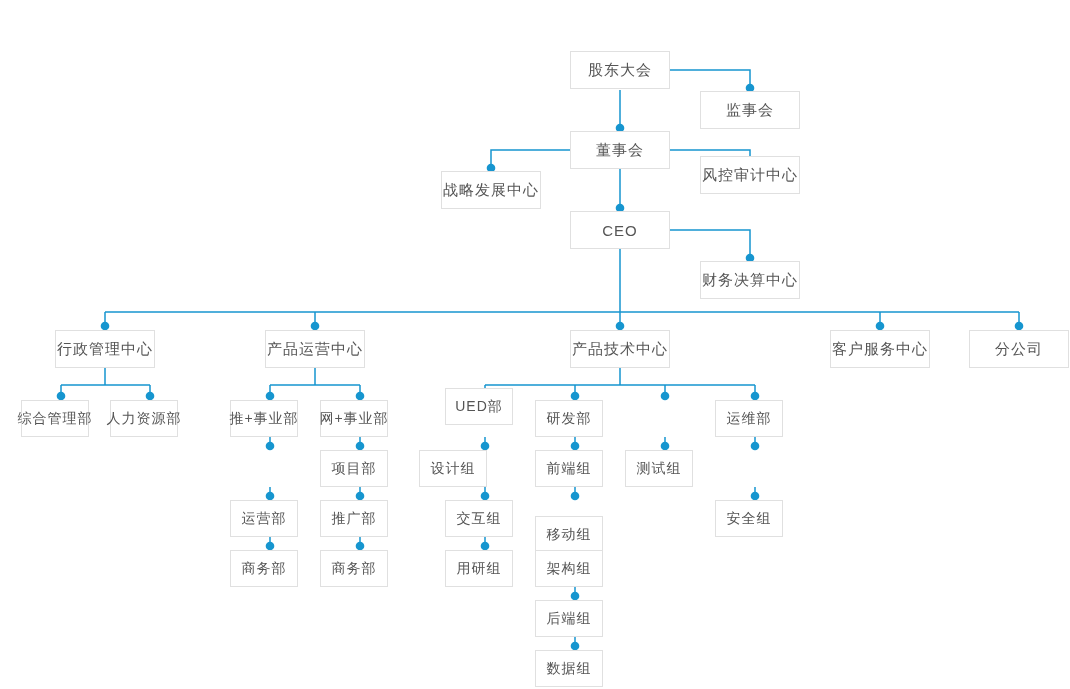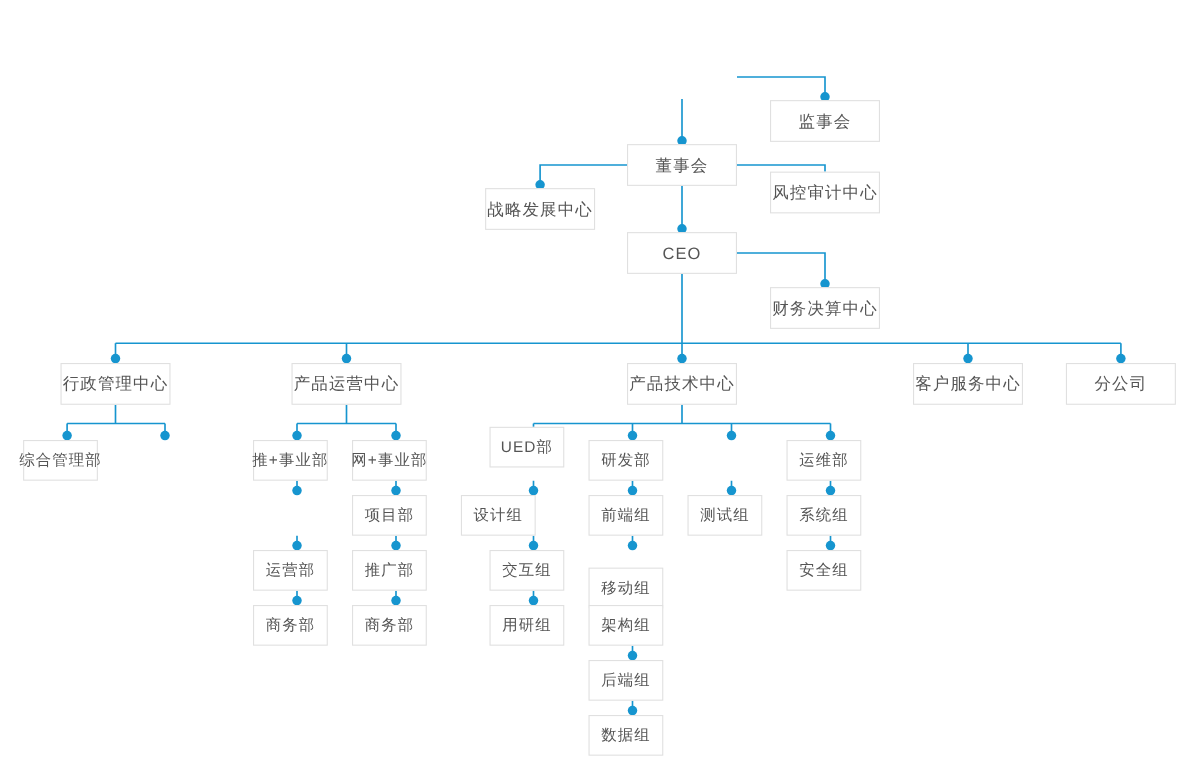--- a/index.html
+++ b/index.html
@@ -97,45 +97,46 @@
       <circle cx="360" cy="546" r="4.3"></circle>
     <circle cx="485" cy="546" r="4.3"></circle>
       <circle cx="575" cy="546" r="4.3"></circle>
 
     <path d="M575 587 V593"></path>
       <circle cx="575" cy="596" r="4.3"></circle>
     <path d="M575 637 V643"></path>
       <circle cx="575" cy="646" r="4.3"></circle>
   </svg>
 
+  <div class="node big" style="left:570px;top:51px">股东大会</div>
   <div class="node big" style="left:700px;top:91px">监事会</div>
   <div class="node big" style="left:570px;top:131px">董事会</div>
   <div class="node big" style="left:441px;top:171px">战略发展中心</div>
   <div class="node big" style="left:700px;top:156px">风控审计中心</div>
   <div class="node big" style="left:570px;top:211px">CEO</div>
   <div class="node big" style="left:700px;top:261px">财务决算中心</div>
 
   <div class="node big" style="left:55px;top:330px">行政管理中心</div>
   <div class="node big" style="left:265px;top:330px">产品运营中心</div>
   <div class="node big" style="left:570px;top:330px">产品技术中心</div>
   <div class="node big" style="left:830px;top:330px">客户服务中心</div>
   <div class="node big" style="left:969px;top:330px">分公司</div>
 
   <div class="node small" style="left:21px;top:400px">综合管理部</div>
+  <div class="node small" style="left:110px;top:400px">人力资源部</div>
   <div class="node small" style="left:230px;top:400px">推+事业部</div>
   <div class="node small" style="left:320px;top:400px">网+事业部</div>
   <div class="node small" style="left:445px;top:388px">UED部</div>
   <div class="node small" style="left:535px;top:400px">研发部</div>
   <div class="node small" style="left:715px;top:400px">运维部</div>
 
   <div class="node small" style="left:320px;top:450px">项目部</div>
   <div class="node small" style="left:419px;top:450px">设计组</div>
   <div class="node small" style="left:535px;top:450px">前端组</div>
   <div class="node small" style="left:625px;top:450px">测试组</div>
-  <div class="node small" style="left:715px;top:450px">系统组</div>
 
   <div class="node small" style="left:230px;top:500px">运营部</div>
   <div class="node small" style="left:320px;top:500px">推广部</div>
   <div class="node small" style="left:445px;top:500px">交互组</div>
   <div class="node small" style="left:535px;top:516px">移动组</div>
   <div class="node small" style="left:715px;top:500px">安全组</div>
 
   <div class="node small" style="left:230px;top:550px">商务部</div>
   <div class="node small" style="left:320px;top:550px">商务部</div>
   <div class="node small" style="left:445px;top:550px">用研组</div>

